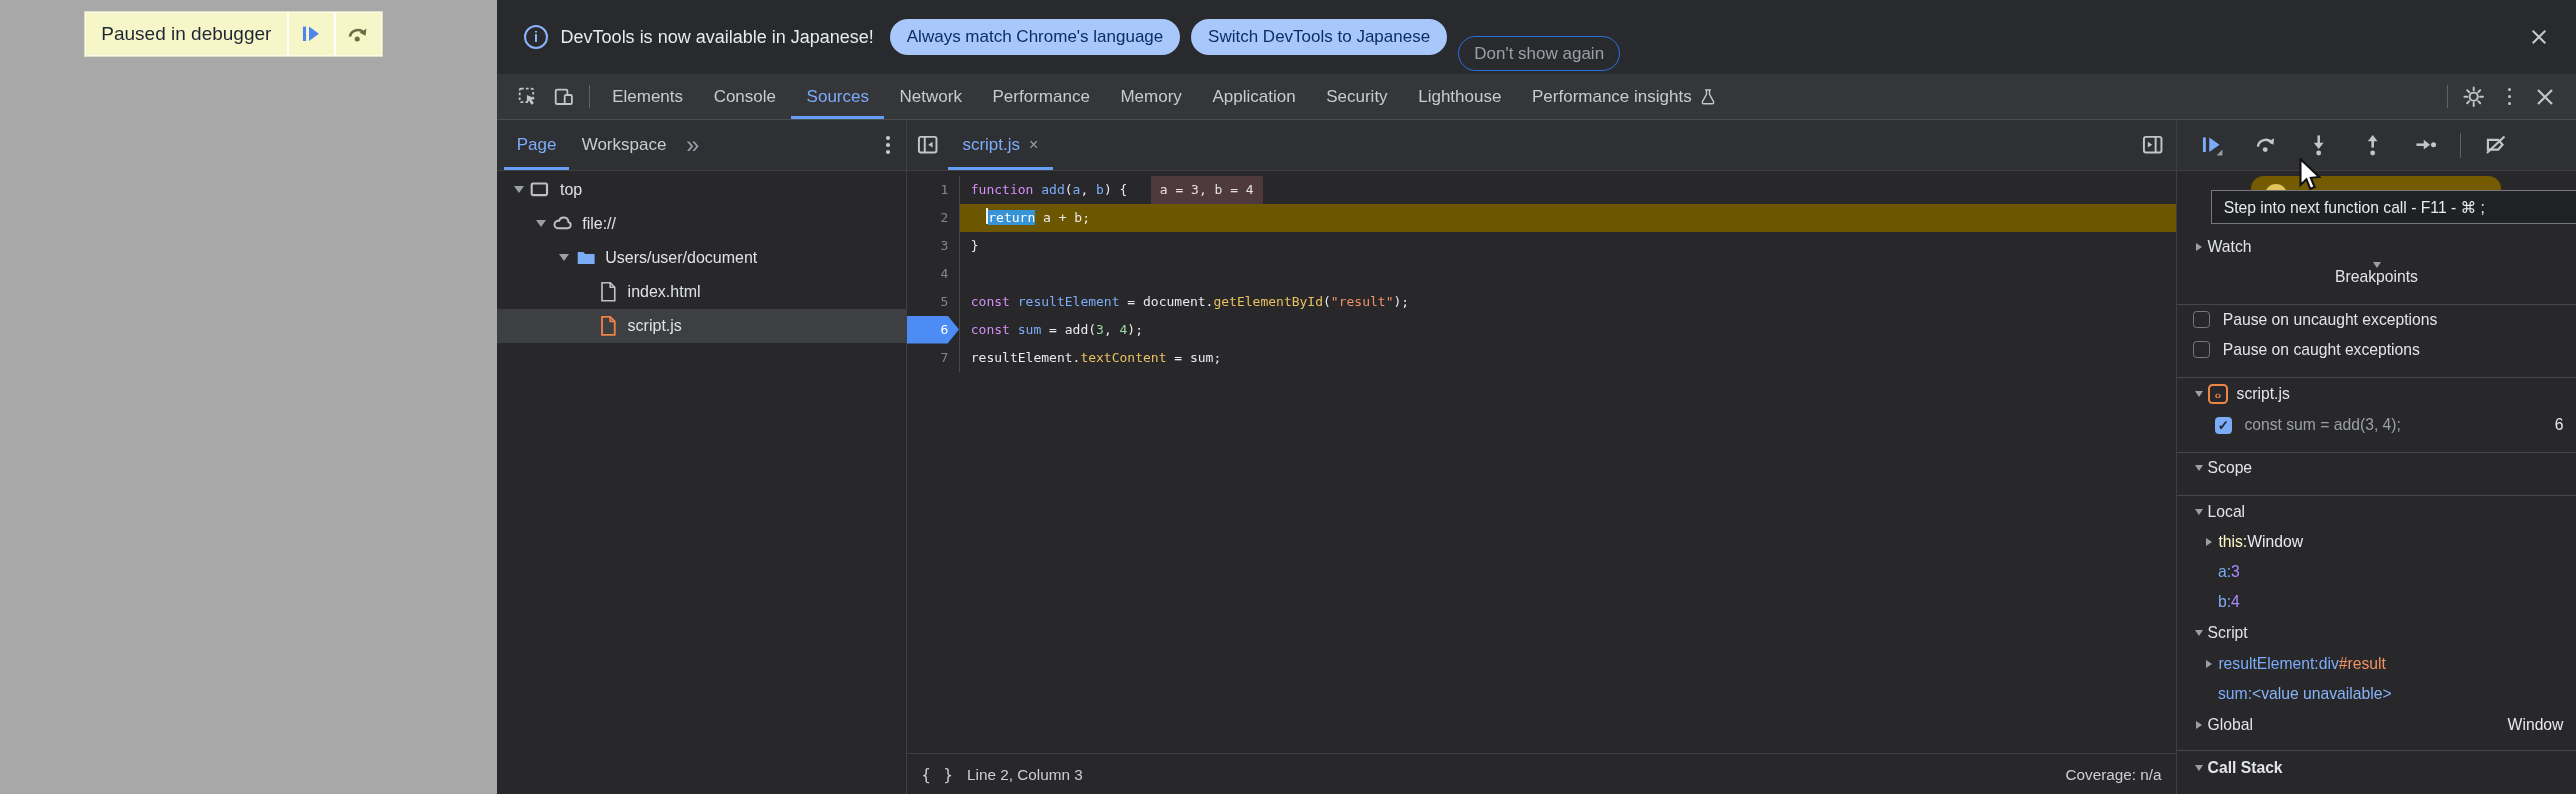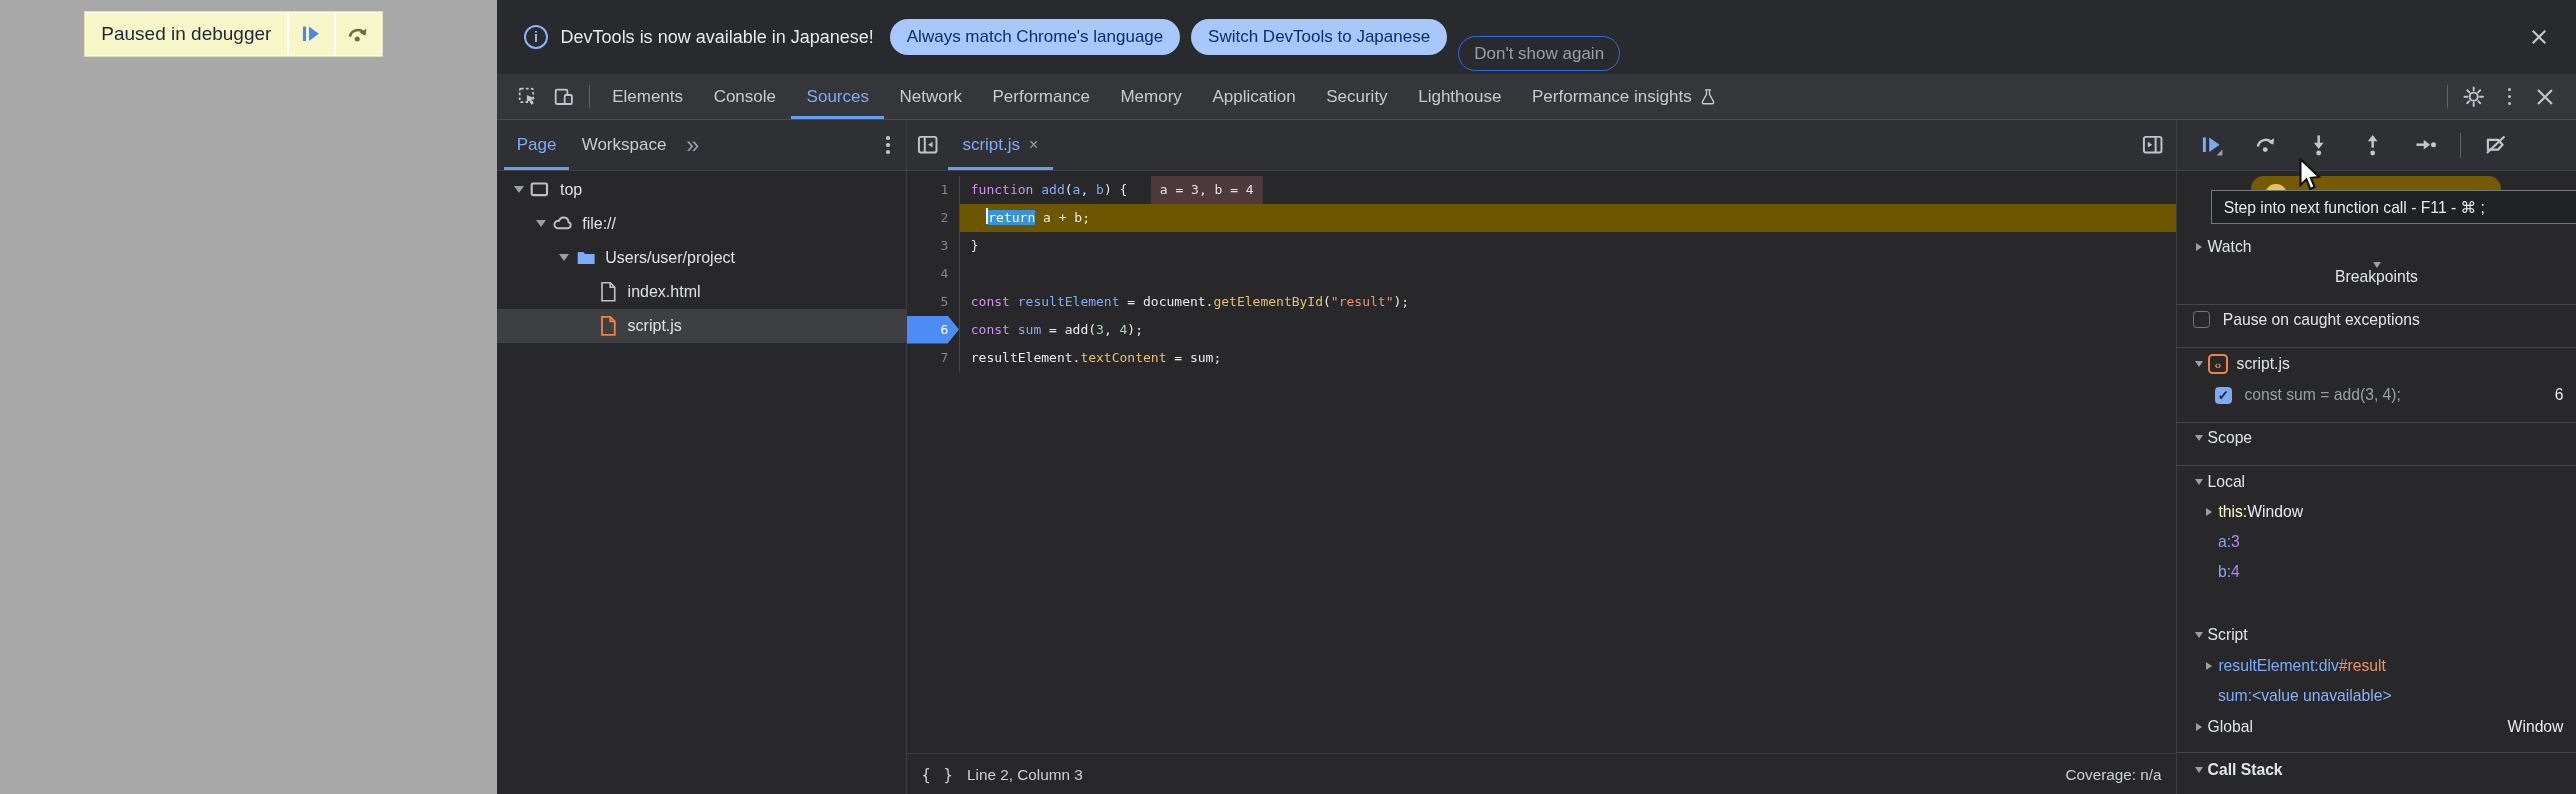--- a/index.html
+++ b/index.html
@@ -263,21 +263,21 @@
             </div>
             <div class="tree-row" style="padding-left: 56px;">
               <div class="arrbox">
                 <span class="arr-d"></span>
               </div>
               <div class="tree-ico">
                 <svg width="21.6" height="21.6" viewBox="0 0 24 24">
                   <path d="M3 5.5h6.2l2 2.3H21a.8.8 0 0 1 .8.8v9.4a1 1 0 0 1-1 1H4a1 1 0 0 1-1-1z" fill="#7cacf8"></path>
                 </svg>
               </div>
-              <span>Users/user/project</span>
+              <span>Users/user/document</span>
             </div>
             <div class="tree-row" style="padding-left: 100px;">
               <div class="tree-ico">
                 <svg width="18" height="21.6" viewBox="0 0 24 28">
                   <path d="M4 2h11l6 6v18H4z" fill="none" stroke="#bdc1c6" stroke-width="2.2"></path>
                   <path d="M15 2v6h6" fill="none" stroke="#bdc1c6" stroke-width="2.2"></path>
                 </svg>
               </div>
               <span>index.html</span>
             </div>
@@ -402,20 +402,24 @@
               </div>
               <div class="row" style="height: 31px; padding-left: 12.6px; flex-direction: column;">
                 <div class="arrbox">
                   <span class="arr-d"></span>
                 </div>
                 <span>Breakpoints</span>
               </div>
               <div class="dv" style="margin-top: 10.8px;"></div>
               <div class="row" style="height: 30px; padding-left: 14.4px;">
                 <div class="chk"></div>
+                <span>Pause on uncaught exceptions</span>
+              </div>
+              <div class="row" style="height: 30px; padding-left: 14.4px;">
+                <div class="chk"></div>
                 <span>Pause on caught exceptions</span>
               </div>
               <div class="dv" style="margin-top: 12.6px;"></div>
               <div class="row" style="height: 32px; padding-left: 12.6px;">
                 <div class="arrbox">
                   <span class="arr-d"></span>
                 </div>
                 <div class="js-ico">‹›</div>
                 <span>script.js</span>
               </div>
@@ -446,21 +450,21 @@
                 <span class="v-white">Window</span>
               </div>
               <div class="row" style="height: 30px; padding-left: 41px;">
                 <span class="k-blue">a: </span>
                 <span class="v-purple">3</span>
               </div>
               <div class="row" style="height: 30px; padding-left: 41px;">
                 <span class="k-blue">b: </span>
                 <span class="v-purple">4</span>
               </div>
-              <div class="row" style="height: 32px; padding-left: 12.6px; margin-top: 32px;">
+              <div class="row" style="height: 32px; padding-left: 12.6px;">
                 <div class="arrbox">
                   <span class="arr-d"></span>
                 </div>
                 <span>Script</span>
               </div>
               <div class="row" style="height: 30px; padding-left: 23.4px;">
                 <div class="arrbox">
                   <span class="arr-r"></span>
                 </div>
                 <span class="k-blue">resultElement: </span>

